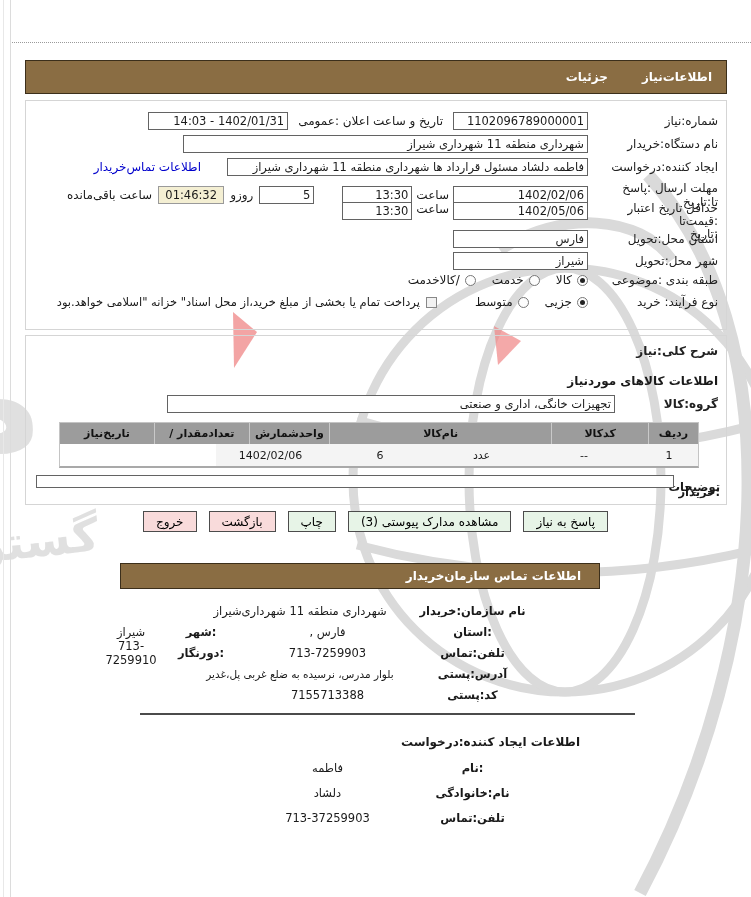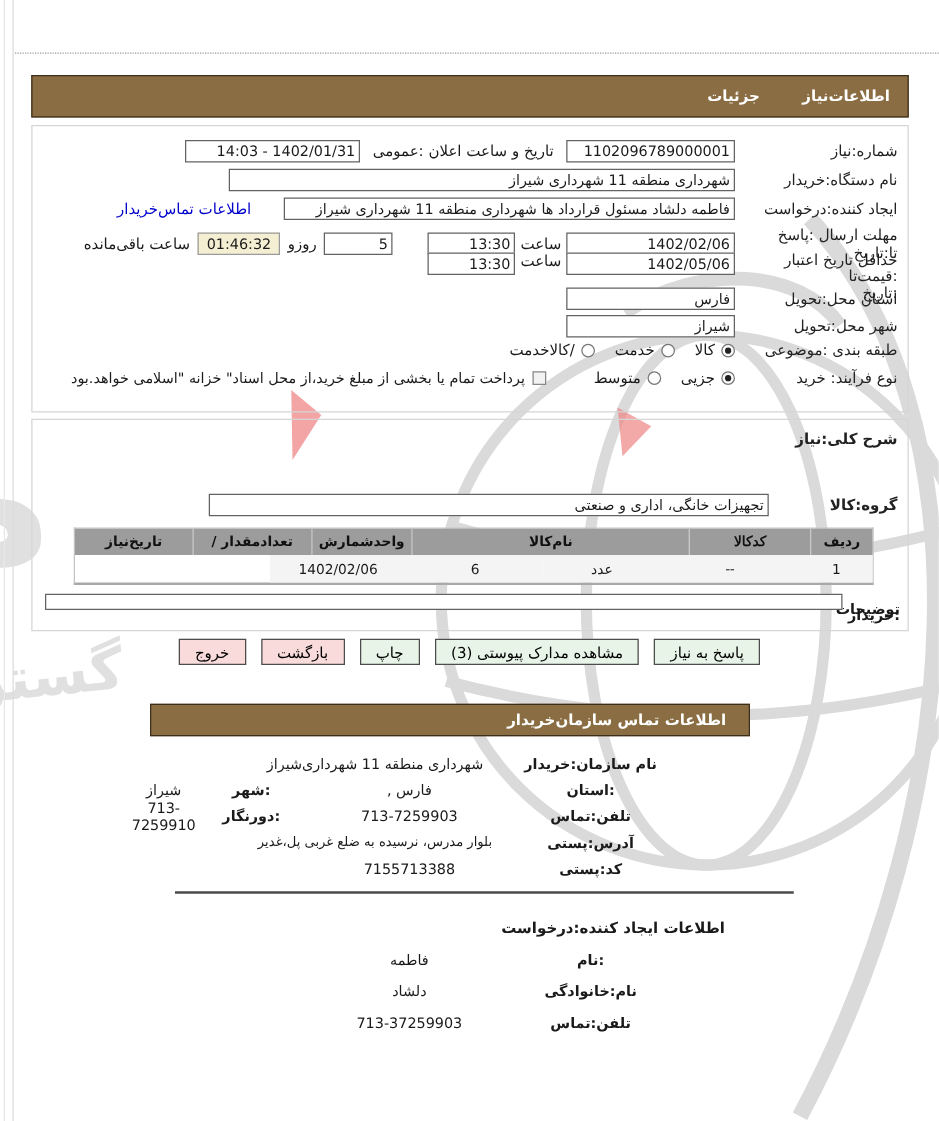--- a/index.html
+++ b/index.html
@@ -40,21 +40,21 @@
   .chk { width:11px; height:11px; border:1px solid #888; background:#f2f2f2; flex:0 0 11px; margin-left:6px; }
   .note { font-size:11.5px; white-space:nowrap; }
   .bold { font-weight:bold; }
 
   
   #gtable { position:absolute; right:27px; top:86px; width:640px; border:1px solid #c4c4c4; border-bottom:2px solid #a9a9a9; }
   .trow { display:flex; }
   .th { background:#9c9c9c; color:#111; font-weight:bold; font-size:11px; height:21px;
         display:flex; align-items:center; justify-content:center; border-left:1px solid #c9c9c9; }
   .td { background:#f4f4f4; font-size:11px; height:22px; display:flex; align-items:center; justify-content:center; }
-  .c0{width:58px;} .c1{width:112px;font-family:Liberation Serif, serif;} .c2{width:258px;} .c3{width:93px;} .c4{width:110px;} .c5{width:109px; border-left:none;}
+  .c0{width:58px;} .c1{width:112px;} .c2{width:258px;} .c3{width:93px;} .c4{width:110px;} .c5{width:109px; border-left:none;}
 
   .btnrow { left:0; top:511px; width:751px; display:flex; justify-content:center; gap:12px; }
   .btn { height:21px; border:1px solid #4c4c4c; font-size:12px; padding:0 12px;
          display:flex; align-items:center; justify-content:center; cursor:pointer;
          font-family:"DejaVu Sans", sans-serif; }
   .green { background:#e7f4e7; }
   .pink  { background:#f9dbdb; }
 
   .cblock { right:221px; width:430px; }
   .crow { display:flex; align-items:center; height:20px; margin-bottom:1px; }
@@ -163,20 +163,23 @@
       <span>متوسط</span>
     </label>
     <span class="chk" style="margin-right:22px;"></span>
     <span class="note">پرداخت تمام یا بخشی از مبلغ خرید،از محل اسناد" خزانه "اسلامی خواهد.بود</span>
   </div>
 </div>
 
 <div class="panel" id="panel2">
   <div class="frow" style="top:8px;">
     <span class="lbl bold" style="width:88px; flex:0 0 88px;">شرح کلی:نیاز</span>
+  </div>
+  <div class="frow bold" style="top:38px;">
+    <span>اطلاعات  کالاهای موردنیاز</span>
   </div>
   <div class="frow" style="top:59px;">
     <span class="lbl bold" style="width:103px; flex:0 0 103px;">گروه:کالا</span>
     <span class="inp" style="width:448px;">تجهیزات خانگی، اداری و صنعتی</span>
   </div>
 
   <div id="gtable">
     <div class="trow">
       <span class="th c0">ردیف</span>
       <span class="th c1">کدکالا</span>

